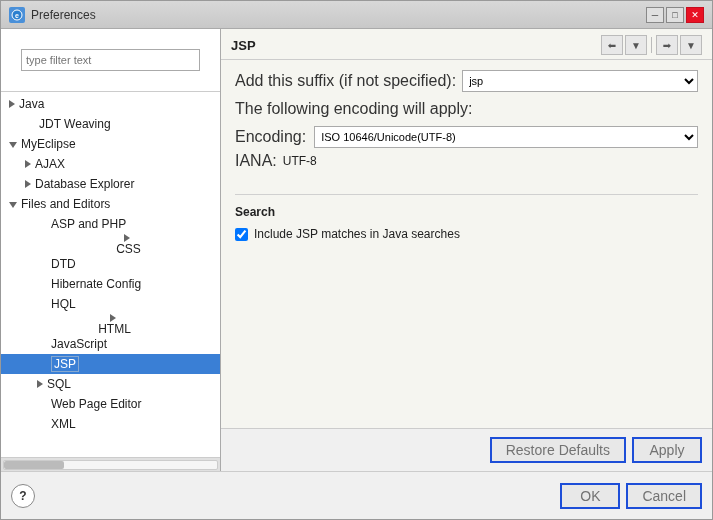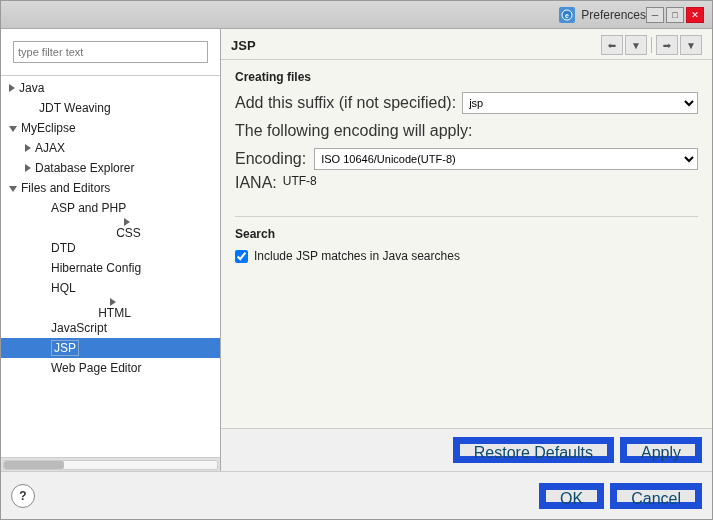--- a/index.html
+++ b/index.html
@@ -21,21 +21,21 @@
       border: 1px solid #999;
       display: flex;
       flex-direction: column;
       box-shadow: 2px 2px 8px rgba(0,0,0,0.3);
     }
     .title-bar {
       background: linear-gradient(to bottom, #d8d8d8, #c8c8c8);
       height: 28px;
       display: flex;
       align-items: center;
-      justify-content: flex-end;
+      justify-content: space-between;
       padding: 0 8px;
       border-bottom: 1px solid #aaa;
     }
     .title-bar-left {
       display: flex;
       align-items: center;
       gap: 6px;
     }
     .title-bar-icon {
       width: 16px;
@@ -77,21 +77,21 @@
       overflow: hidden;
     }
     .left-panel {
       width: 220px;
       display: flex;
       flex-direction: column;
       border-right: 1px solid #aaa;
       background: white;
     }
     .filter-box {
-      padding: 12px;
+      padding: 20px;
       border-bottom: 1px solid #ccc;
     }
     .filter-input {
       width: 100%;
       height: 22px;
       border: 1px solid #aaa;
       padding: 2px 4px;
       font-size: 11px;
       color: #888;
       background: white;
@@ -217,20 +217,21 @@
     .form-select-wide {
       min-width: 200px;
     }
     .separator-line {
       height: 1px;
       background: #d0d0d0;
       margin: 10px 0;
     }
     .iana-row {
       display: flex;
+      align-items: center;
       gap: 6px;
       margin-bottom: 24px;
     }
     .iana-value {
       font-size: 12px;
       color: #222;
     }
     .search-section {
       margin-top: 8px;
     }
@@ -276,25 +277,25 @@
       cursor: pointer;
       color: #333;
     }
     .bottom-right {
       display: flex;
       gap: 6px;
     }
     .action-btn {
       height: 26px;
       padding: 0 14px;
-      border: 7px solid #1d4ed8;
+      border: 2px solid #1d4ed8;
       background: #e8e8e8;
-      font-size: 16px;
-      cursor: pointer;
-      color: #0c4a6e;
+      font-size: 14px;
+      cursor: pointer;
+      color: #737373;
     }
     .action-btn.restore-defaults {
       min-width: 110px;
     }
     .action-btn.apply-btn {
       background: #e8e8e8;
       min-width: 70px;
     }
     .action-btn.ok-btn {
       min-width: 60px;
@@ -389,22 +390,30 @@
           </div>
           <div class="tree-item" style="padding-left: 36px;">
             <span style="display: inline-block; width: 10px; margin-right: 4px; flex-shrink: 0;"></span>
             <span>JavaScript</span>
           </div>
           <div class="tree-item selected" style="padding-left: 36px;">
             <span style="display: inline-block; width: 10px; margin-right: 4px; flex-shrink: 0;"></span>
             <span style="border: 1px solid rgb(135, 169, 208); padding: 0px 2px; background: rgb(58, 127, 213);">JSP</span>
           </div>
           <div class="tree-item" style="padding-left: 36px;">
+            <span style="display: inline-block; width: 0px; height: 0px; border-top: 4px solid transparent; border-bottom: 4px solid transparent; border-left: 6px solid rgb(102, 102, 102); margin-right: 4px; flex-shrink: 0;"></span>
+            <span>SQL</span>
+          </div>
+          <div class="tree-item" style="padding-left: 36px;">
             <span style="display: inline-block; width: 10px; margin-right: 4px; flex-shrink: 0;"></span>
             <span>Web Page Editor</span>
+          </div>
+          <div class="tree-item" style="padding-left: 36px;">
+            <span style="display: inline-block; width: 10px; margin-right: 4px; flex-shrink: 0;"></span>
+            <span>XML</span>
           </div>
         </div>
       <div class="scrollbar-h">
         <div class="scrollbar-track">
           <div class="scrollbar-thumb"></div>
         </div>
       </div>
     </div>
 
     <div class="right-panel">
@@ -421,21 +430,20 @@
           <div class="nav-btn">
             <span>➡</span>
           </div>
           <div class="nav-btn">
             <span>▼</span>
           </div>
         </div>
       </div>
       <div class="right-body">
 
-        <div class="section-title">Creating files</div>
 
         <div class="form-row">
           <span class="form-label">Add this suffix (if not specified):</span>
           <select class="form-select form-select-wide" id="suffix-select">
           <option value="jsp">jsp</option><option value="html">html</option><option value="htm">htm</option></select>
         </div>
 
         <div class="form-row">
           <span class="form-label">The following encoding will apply:</span>
         </div>

